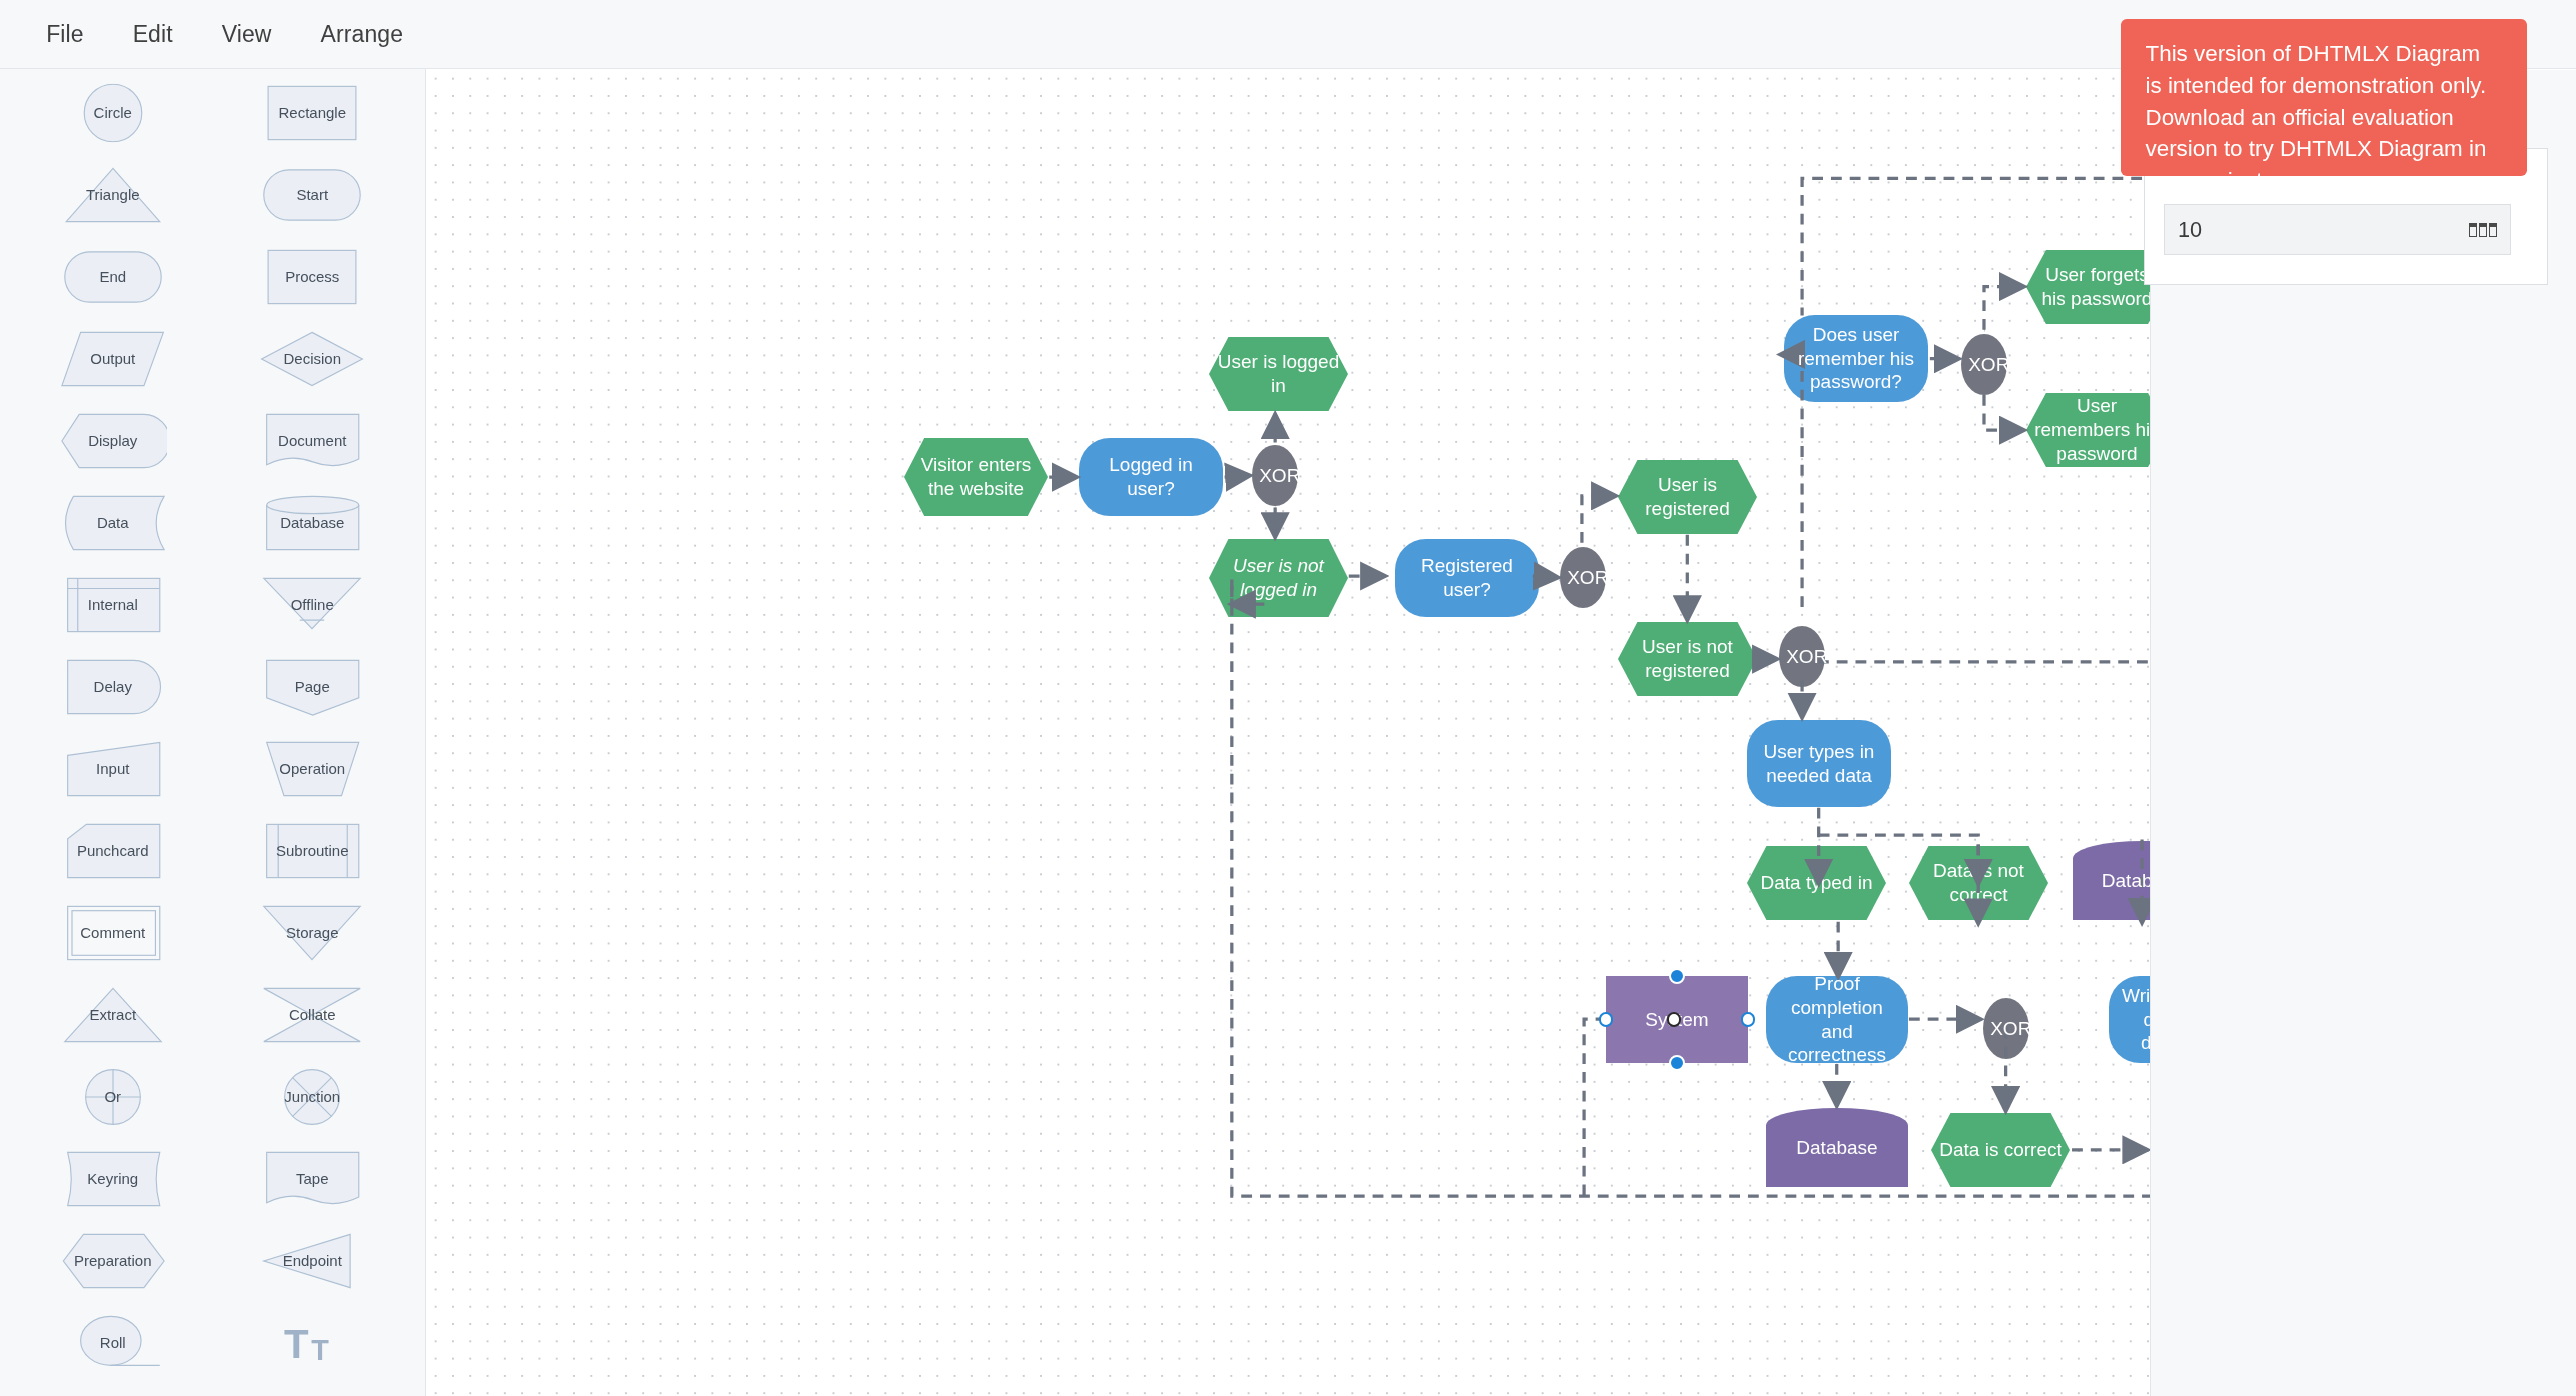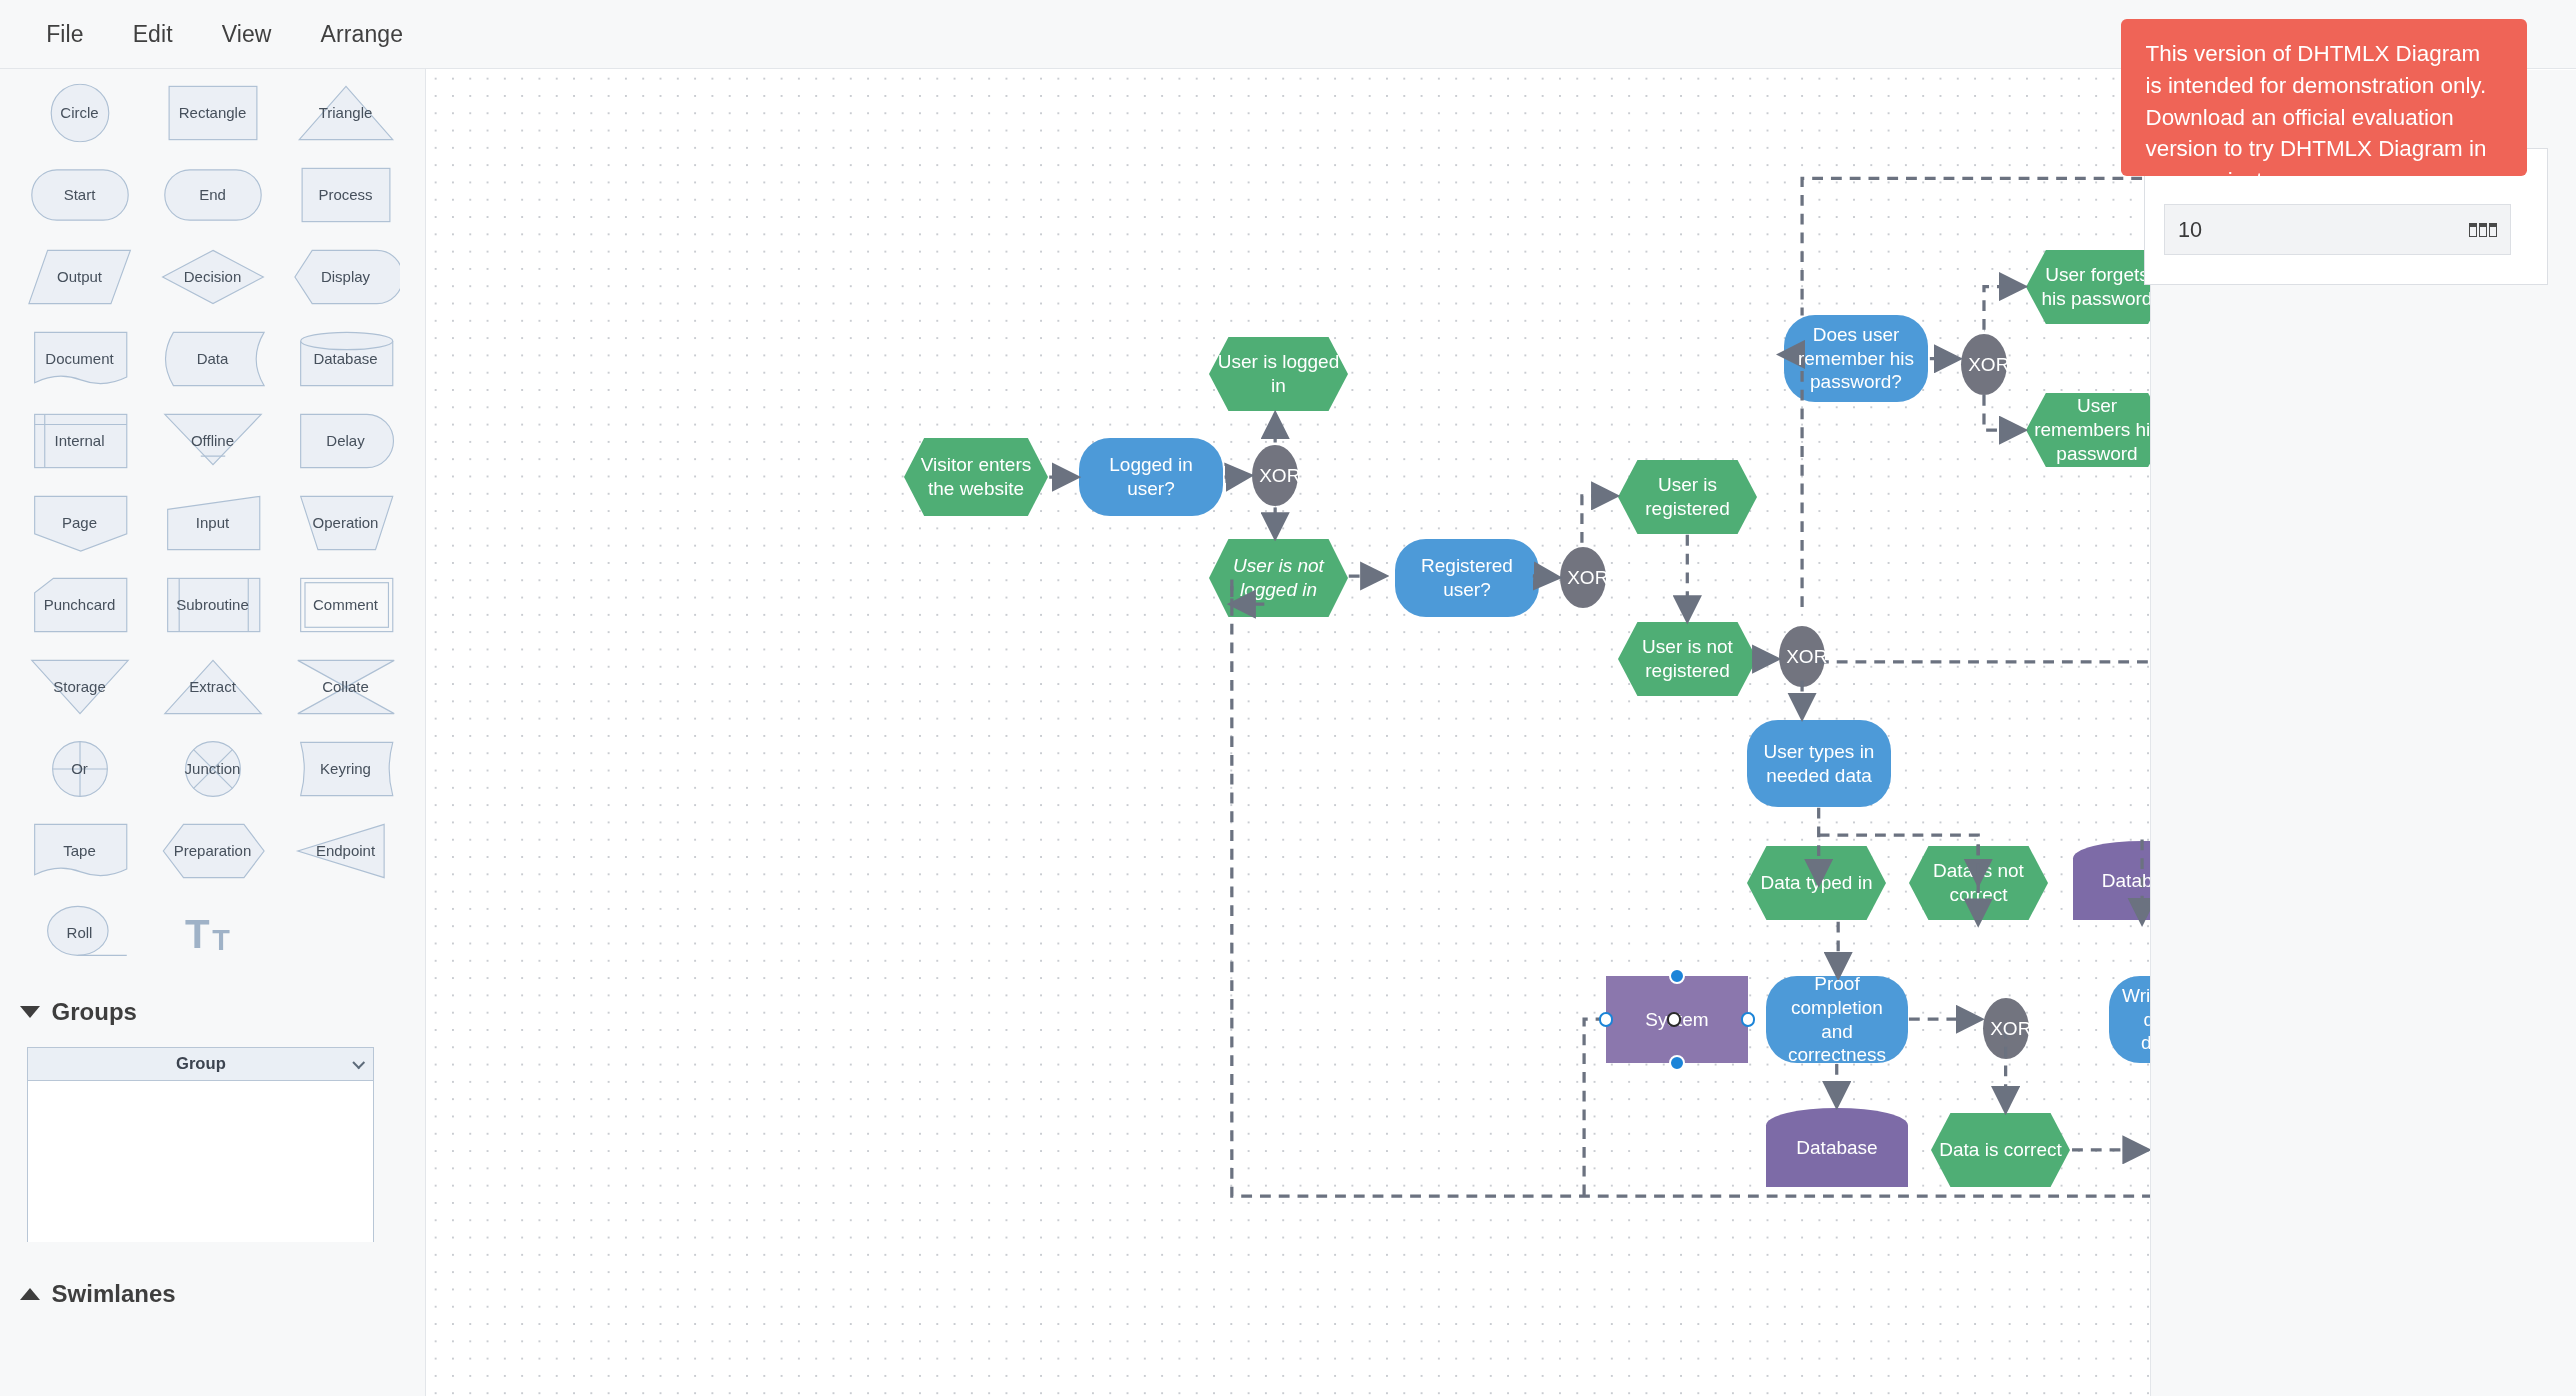--- a/index.html
+++ b/index.html
@@ -33,21 +33,21 @@
   .section-head{
     display:flex; align-items:center; gap:11.6px;
     padding:20px 0 13px 20px;
     font-size:24px; font-weight:bold; color:#3e3e3e;
   }
   .caret{ width:0;height:0; display:inline-block; }
   .caret.down{ border-left:10px solid transparent; border-right:10px solid transparent; border-top:12.3px solid #3e3e3e; }
   .caret.up{ border-left:10px solid transparent; border-right:10px solid transparent; border-bottom:12.3px solid #3e3e3e; }
 
   .shape-grid{
-    display:grid; grid-template-columns:repeat(3,1fr);
+    display:grid; grid-template-columns:repeat(2,1fr);
     row-gap:0px; column-gap:0px; padding:2.9px 13px 0 13px;
   }
   .shape-cell{
     height:82px; position:relative;
     display:flex; align-items:center; justify-content:center;
     cursor:grab;
   }
   .shape-cell svg{ position:absolute; left:50%; top:50%; transform:translate(-50%,-50%); }
   .shape-label{
     position:relative; z-index:2; font-size:15px; color:#46505c;

